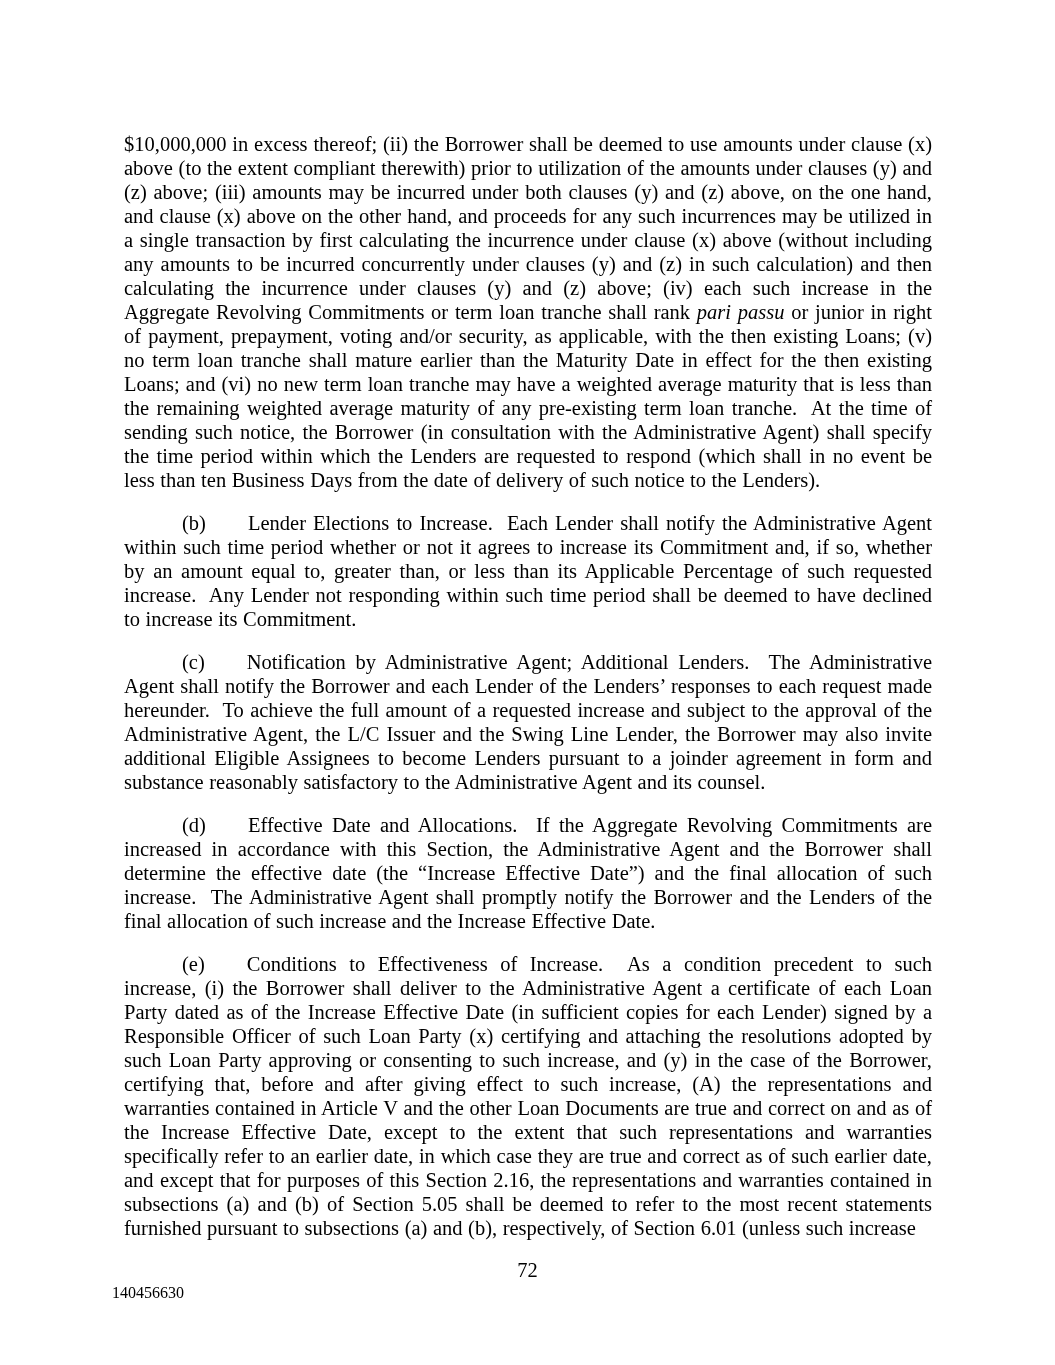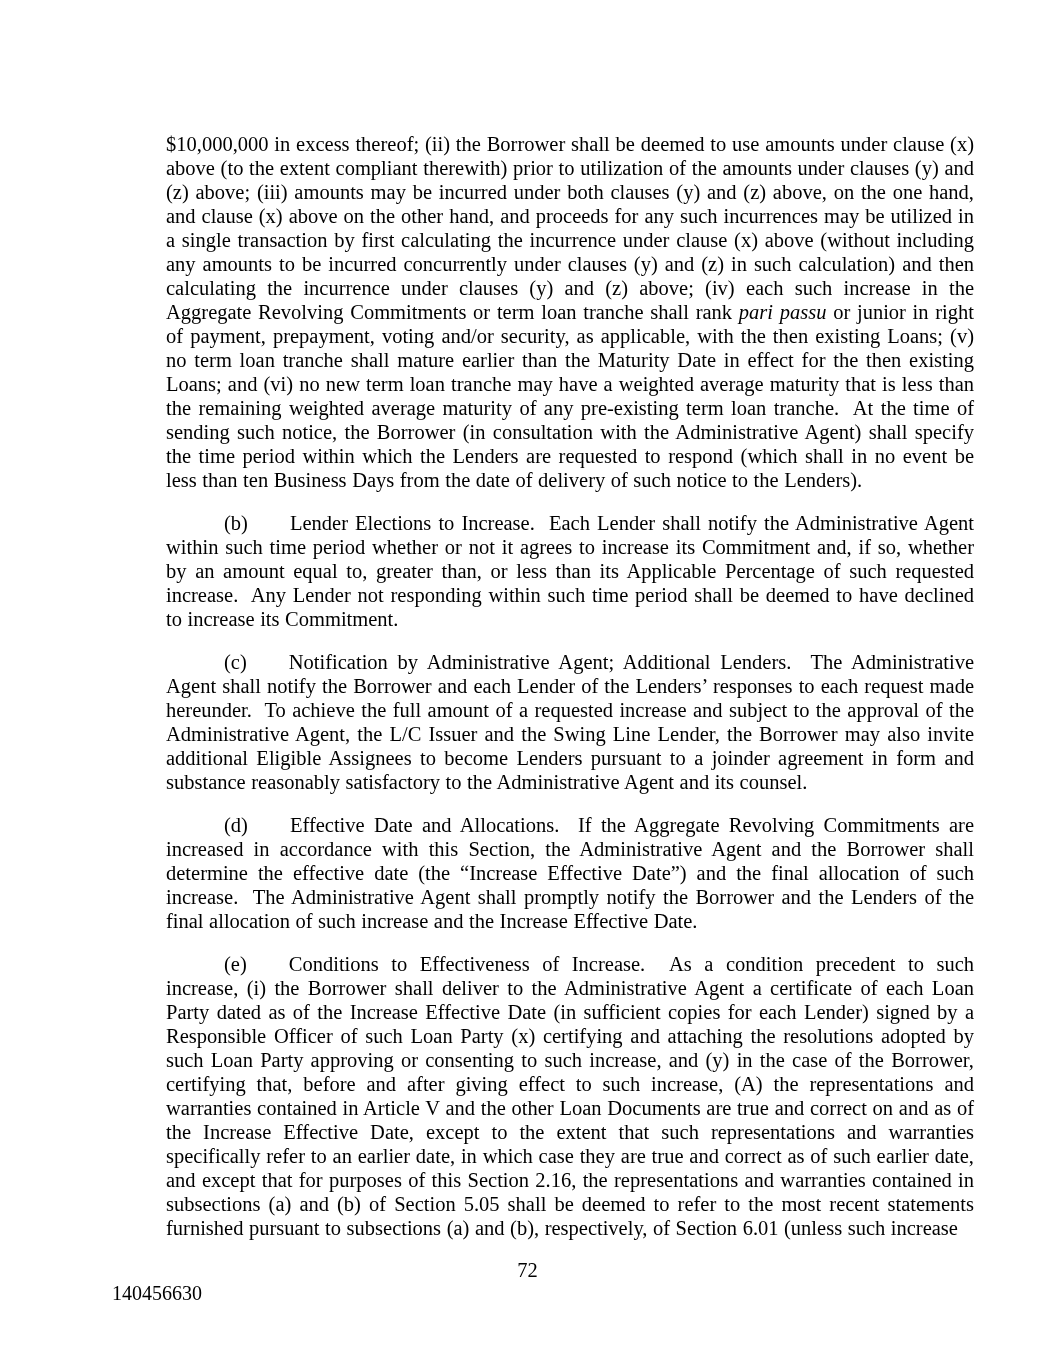--- a/index.html
+++ b/index.html
@@ -14,21 +14,20 @@
     background: #ffffff;
     color: #000000;
     font-family: "Liberation Serif", "DejaVu Serif", serif;
     overflow: hidden;
   }
   .text-block {
     position: absolute;
     left: 124px;
     top: 132px;
     width: 808px;
-    margin-left: 42px;
   }
   .para {
     margin: 19px 0 0 0;
     padding: 0;
     font-size: 20.5px;
     line-height: 24px;
     text-align: justify;
     word-spacing: 0.02em;
   }
   .para:first-child {
@@ -55,21 +54,21 @@
     left: 0;
     width: 100%;
     text-align: center;
     font-size: 20.5px;
     line-height: 24px;
   }
   .doc-id {
     position: absolute;
     top: 1283px;
     left: 112px;
-    font-size: 20px;
+    font-size: 16px;
     line-height: 20px;
   }
 </style>
 </head>
 <body>
 
 <div class="page">
   <div class="text-block">
     <p class="para"><span class="seg-plain">$10,000,000 in excess thereof; (ii) the Borrower shall be deemed to use amounts under clause (x) above (to the extent compliant therewith) prior to utilization of the amounts under clauses (y) and (z) above; (iii) amounts may be incurred under both clauses (y) and (z) above, on the one hand, and clause (x) above on the other hand, and proceeds for any such incurrences may be utilized in a single transaction by first calculating the incurrence under clause (x) above (without including any amounts to be incurred concurrently under clauses (y) and (z) in such calculation) and then calculating the incurrence under clauses (y) and (z) above; (iv) each such increase in the Aggregate Revolving Commitments or term loan tranche shall rank </span><span class="seg-italic">pari passu</span><span class="seg-plain"> or junior in right of payment, prepayment, voting and/or security, as applicable, with the then existing Loans; (v) no term loan tranche shall mature earlier than the Maturity Date in effect for the then existing Loans; and (vi) no new term loan tranche may have a weighted average maturity that is less than the remaining weighted average maturity of any pre-existing term loan tranche.&nbsp; At the time of sending such notice, the Borrower (in consultation with the Administrative Agent) shall specify the time period within which the Lenders are requested to respond (which shall in no event be less than ten Business Days from the date of delivery of such notice to the Lenders).</span></p>
     <p class="para lettered"><span class="seg-plain">(b)</span><span class="seg-tab"></span><span class="seg-underline">Lender Elections to Increase</span><span class="seg-plain">.&nbsp; Each Lender shall notify the Administrative Agent within such time period whether or not it agrees to increase its Commitment and, if so, whether by an amount equal to, greater than, or less than its Applicable Percentage of such requested increase.&nbsp; Any Lender not responding within such time period shall be deemed to have declined to increase its Commitment.</span></p>

